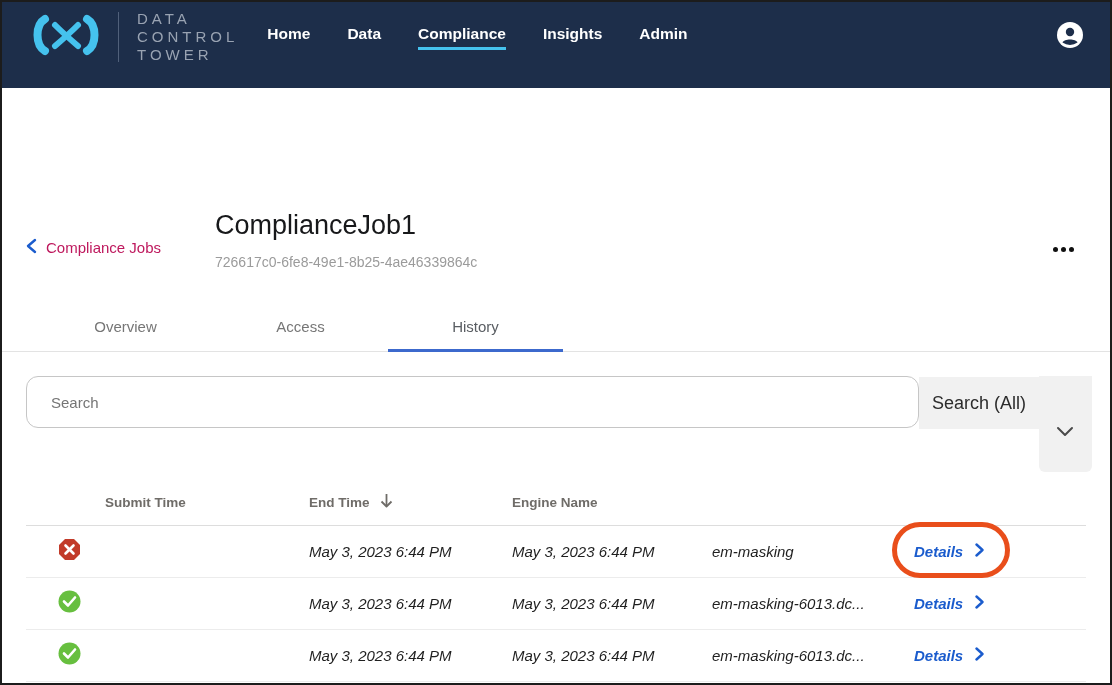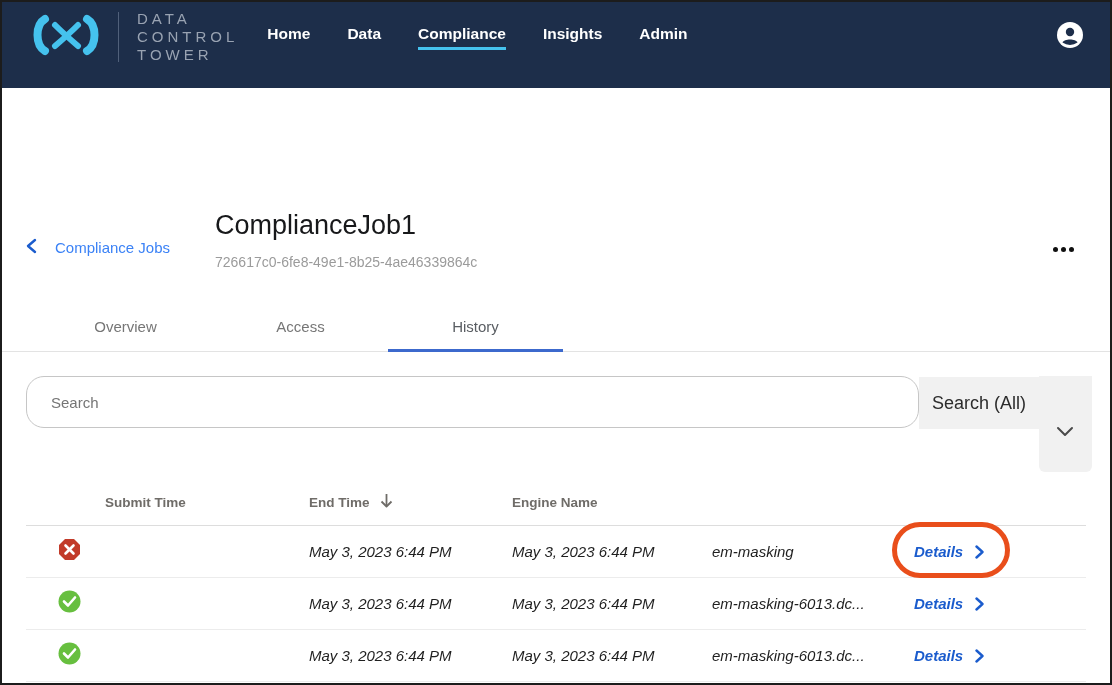--- a/index.html
+++ b/index.html
@@ -45,22 +45,22 @@
     padding-bottom: 4px;
     border-bottom: 3px solid transparent;
   }
   .nav-item.active { border-bottom-color: #45c2ee; }
   .navbar-right { margin-left: auto; }
 
   
   .page-header { position: relative; height: 132px; }
   .breadcrumb {
     position: absolute; left: 24px; top: 150px;
-    display: flex; align-items: center; gap: 18px;
-    color: #3b82f6; font-size: 15px; cursor: pointer;
+    display: flex; align-items: center; gap: 9px;
+    color: #be185d; font-size: 15px; cursor: pointer;
   }
   .title-block { position: absolute; left: 213px; top: 114px; }
   .title-type { color: #8d8d8d; font-size: 13px; }
   .page-title { color: #17181a; font-size: 27px; font-weight: 500; margin-top: 8px; }
   .page-uuid { color: #9b9b9b; font-size: 14px; margin-top: 13px; }
   .more-button {
     position: absolute; right: 32px; top: 155px;
     display: flex; gap: 3px; cursor: pointer; padding: 4px;
   }
   .more-button .dot { width: 5px; height: 5px; border-radius: 50%; background: #101010; }
@@ -80,21 +80,21 @@
     margin-bottom: -1px;
     cursor: pointer;
   }
   .tab.active { color: #595d62; border-bottom-color: #3c69cd; }
 
   
   .search-zone { position: relative; height: 104px; margin-top: 24px; }
   .search-input {
     position: absolute; left: 24px; top: 0;
     width: 893px; height: 52px;
-    border: 1px solid #c6c6c6; border-radius: 18px;
+    border: 1px solid #c6c6c6; border-radius: 12px;
     font-family: "Liberation Sans", sans-serif;
     font-size: 15px; color: #333; padding: 0 20px 0 24px;
     outline: none;
   }
   .search-scope {
     position: absolute; left: 917px; top: 1px;
     width: 120px; height: 52px;
     background: #f1f1f1;
     display: flex; align-items: center; justify-content: center;
     font-size: 18px; color: #2c2c2c;
@@ -123,21 +123,21 @@
   .t-head .th {
     color: #6f6c68; font-size: 13.5px; font-weight: 700;
     display: flex; align-items: center; gap: 10px;
     cursor: pointer;
   }
   .t-body-row { height: 52px; border-bottom: 1px solid #ececec; }
   .cell { font-size: 15px; color: #1f1f1f; font-style: italic; }
   .status-cell { display: flex; align-items: center; padding-left: 32px; }
   .details-link {
     margin-left: 22px;
-    display: inline-flex; align-items: center; gap: 12px;
+    display: inline-flex; gap: 12px;
     color: #1b5ccd; font-size: 15px; font-weight: 700;
     cursor: pointer; text-decoration: none;
     width: fit-content;
   }
   .table-footer-spacer { height: 25px; border-bottom: 1px solid #dedede; }
 
   .annotation-oval {
     position: absolute;
     left: 866px; top: 42px;
     width: 118px; height: 56px;

